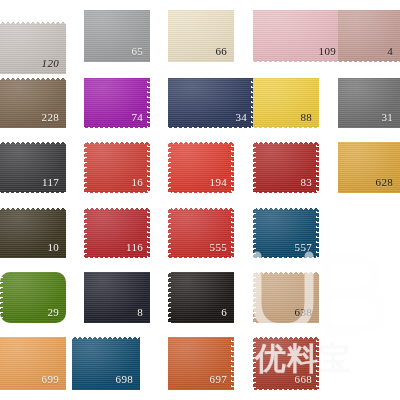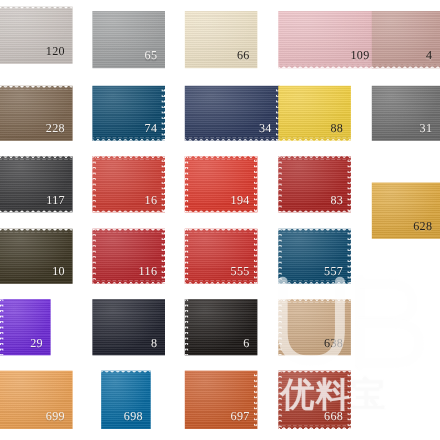--- a/index.html
+++ b/index.html
@@ -150,21 +150,21 @@
   .swatch.light-label .code {
     color: #f4f2f0;
   }
 </style>
 </head>
 <body>
 
 <div id="swatch-card">
 
   <div class="grid">
-      <div class="swatch dark-label" style="left: 0px; top: 6px; width: 66px; height: 52px; background: rgb(204, 197, 193);">
+      <div class="swatch dark-label" style="left: 0px; top: 22px; width: 66px; height: 52px; background: rgb(204, 197, 193); font-style: italic;">
         <div class="sheen"></div>
         <div class="weave"></div>
         <div class="pink-edge top"></div>
         <span class="code">120</span>
       </div>
       <div class="swatch light-label" style="left: 84px; top: 10px; width: 66px; height: 52px; background: rgb(160, 162, 163);">
         <div class="sheen"></div>
         <div class="weave"></div>
         <span class="code">65</span>
       </div>
@@ -184,21 +184,21 @@
         <div class="weave"></div>
         <div class="pink-edge bottom"></div>
         <span class="code">4</span>
       </div>
       <div class="swatch light-label" style="left: 0px; top: 78px; width: 66px; height: 50px; background: rgb(124, 101, 78);">
         <div class="sheen"></div>
         <div class="weave"></div>
         <div class="pink-edge top"></div>
         <span class="code">228</span>
       </div>
-      <div class="swatch light-label" style="left: 84px; top: 78px; width: 66px; height: 50px; background: #0c4a6e;">
+      <div class="swatch light-label" style="left: 84px; top: 78px; width: 66px; height: 50px; background: #a21caf;">
         <div class="sheen"></div>
         <div class="weave"></div>
         <div class="pink-edge bottom"></div>
         <div class="pink-edge-v right"></div>
         <span class="code">74</span>
       </div>
       <div class="swatch light-label" style="left: 168px; top: 78px; width: 86px; height: 50px; background: rgb(45, 58, 94);">
         <div class="sheen"></div>
         <div class="weave"></div>
         <div class="pink-edge bottom"></div>
@@ -243,21 +243,21 @@
       </div>
       <div class="swatch light-label" style="left: 253px; top: 142px; width: 66px; height: 51px; background: rgb(173, 37, 35);">
         <div class="sheen"></div>
         <div class="weave"></div>
         <div class="pink-edge top"></div>
         <div class="pink-edge bottom"></div>
         <div class="pink-edge-v left"></div>
         <div class="pink-edge-v right"></div>
         <span class="code">83</span>
       </div>
-      <div class="swatch dark-label" style="left: 338px; top: 142px; width: 62px; height: 51px; background: rgb(223, 168, 60); margin-top: 24px;">
+      <div class="swatch dark-label" style="left: 338px; top: 142px; width: 62px; height: 51px; background: rgb(223, 168, 60);">
         <div class="sheen"></div>
         <div class="weave"></div>
         <span class="code">628</span>
       </div>
       <div class="swatch light-label" style="left: 0px; top: 208px; width: 66px; height: 50px; background: rgb(60, 53, 34); text-align: center;">
         <div class="sheen"></div>
         <div class="weave"></div>
         <div class="pink-edge top"></div>
         <span class="code">10</span>
       </div>
@@ -281,21 +281,21 @@
       </div>
       <div class="swatch light-label" style="left: 253px; top: 208px; width: 66px; height: 50px; background: #0c4a6e;">
         <div class="sheen"></div>
         <div class="weave"></div>
         <div class="pink-edge top"></div>
         <div class="pink-edge bottom"></div>
         <div class="pink-edge-v left"></div>
         <div class="pink-edge-v right"></div>
         <span class="code">557</span>
       </div>
-      <div class="swatch light-label" style="left: 0px; top: 272px; width: 46px; height: 51px; background: #6d28d9;">
+      <div class="swatch light-label" style="left: 0px; top: 272px; width: 66px; height: 51px; background: #4d7c0f; border-radius: 10px;">
         <div class="sheen"></div>
         <div class="weave"></div>
         <div class="pink-edge-v left"></div>
         <span class="code">29</span>
       </div>
       <div class="swatch light-label" style="left: 84px; top: 272px; width: 66px; height: 51px; background: rgb(29, 31, 43);">
         <div class="sheen"></div>
         <div class="weave"></div>
         <span class="code">8</span>
       </div>
@@ -310,21 +310,21 @@
         <div class="weave"></div>
         <div class="pink-edge top"></div>
         <div class="pink-edge-v left"></div>
         <span class="code">638</span>
       </div>
       <div class="swatch light-label" style="left: 0px; top: 337px; width: 66px; height: 53px; background: rgb(237, 161, 83);">
         <div class="sheen"></div>
         <div class="weave"></div>
         <span class="code">699</span>
       </div>
-      <div class="swatch light-label" style="left: 92px; top: 337px; width: 45px; height: 53px; background: #0369a1;">
+      <div class="swatch light-label" style="left: 72px; top: 337px; width: 68px; height: 53px; background: #0c4a6e;">
         <div class="sheen"></div>
         <div class="weave"></div>
         <div class="pink-edge top"></div>
         <span class="code">698</span>
       </div>
       <div class="swatch light-label" style="left: 168px; top: 337px; width: 66px; height: 53px; background: rgb(204, 92, 42);">
         <div class="sheen"></div>
         <div class="weave"></div>
         <div class="pink-edge-v right"></div>
         <span class="code">697</span>

